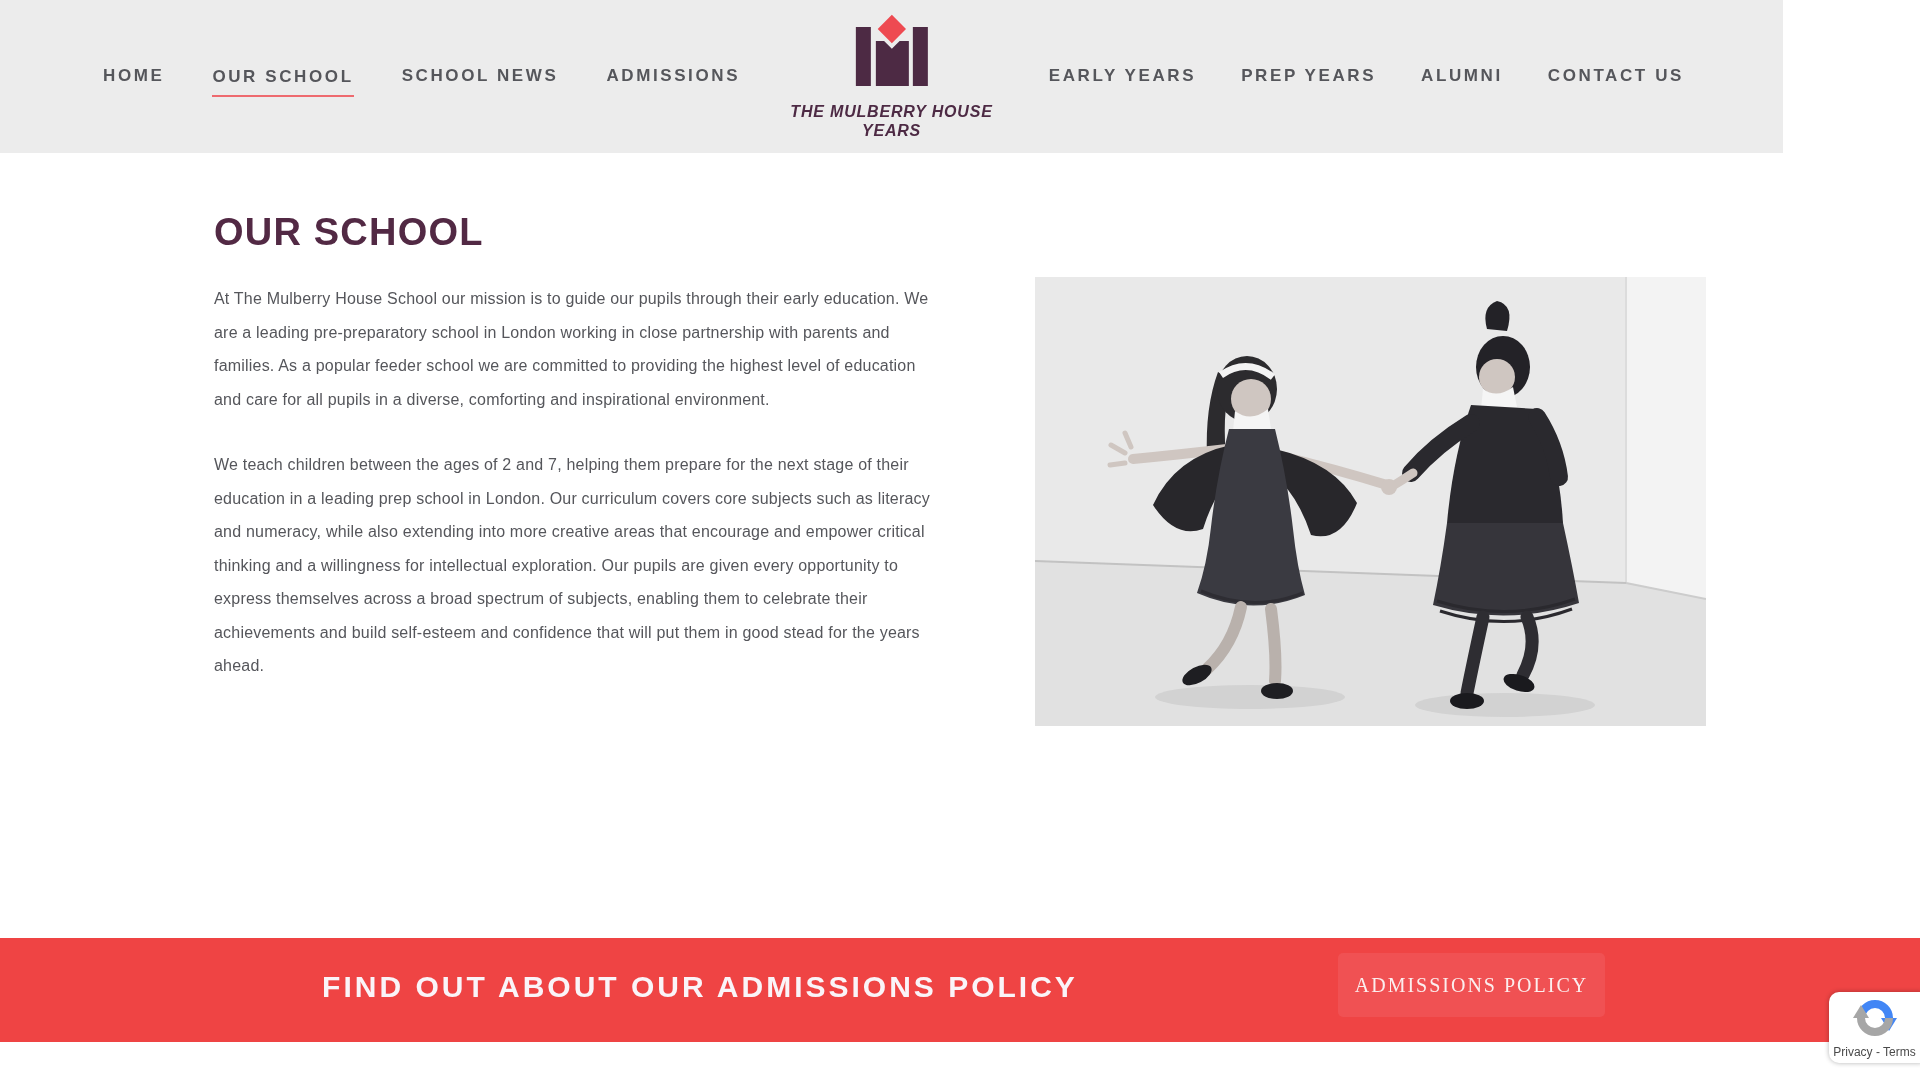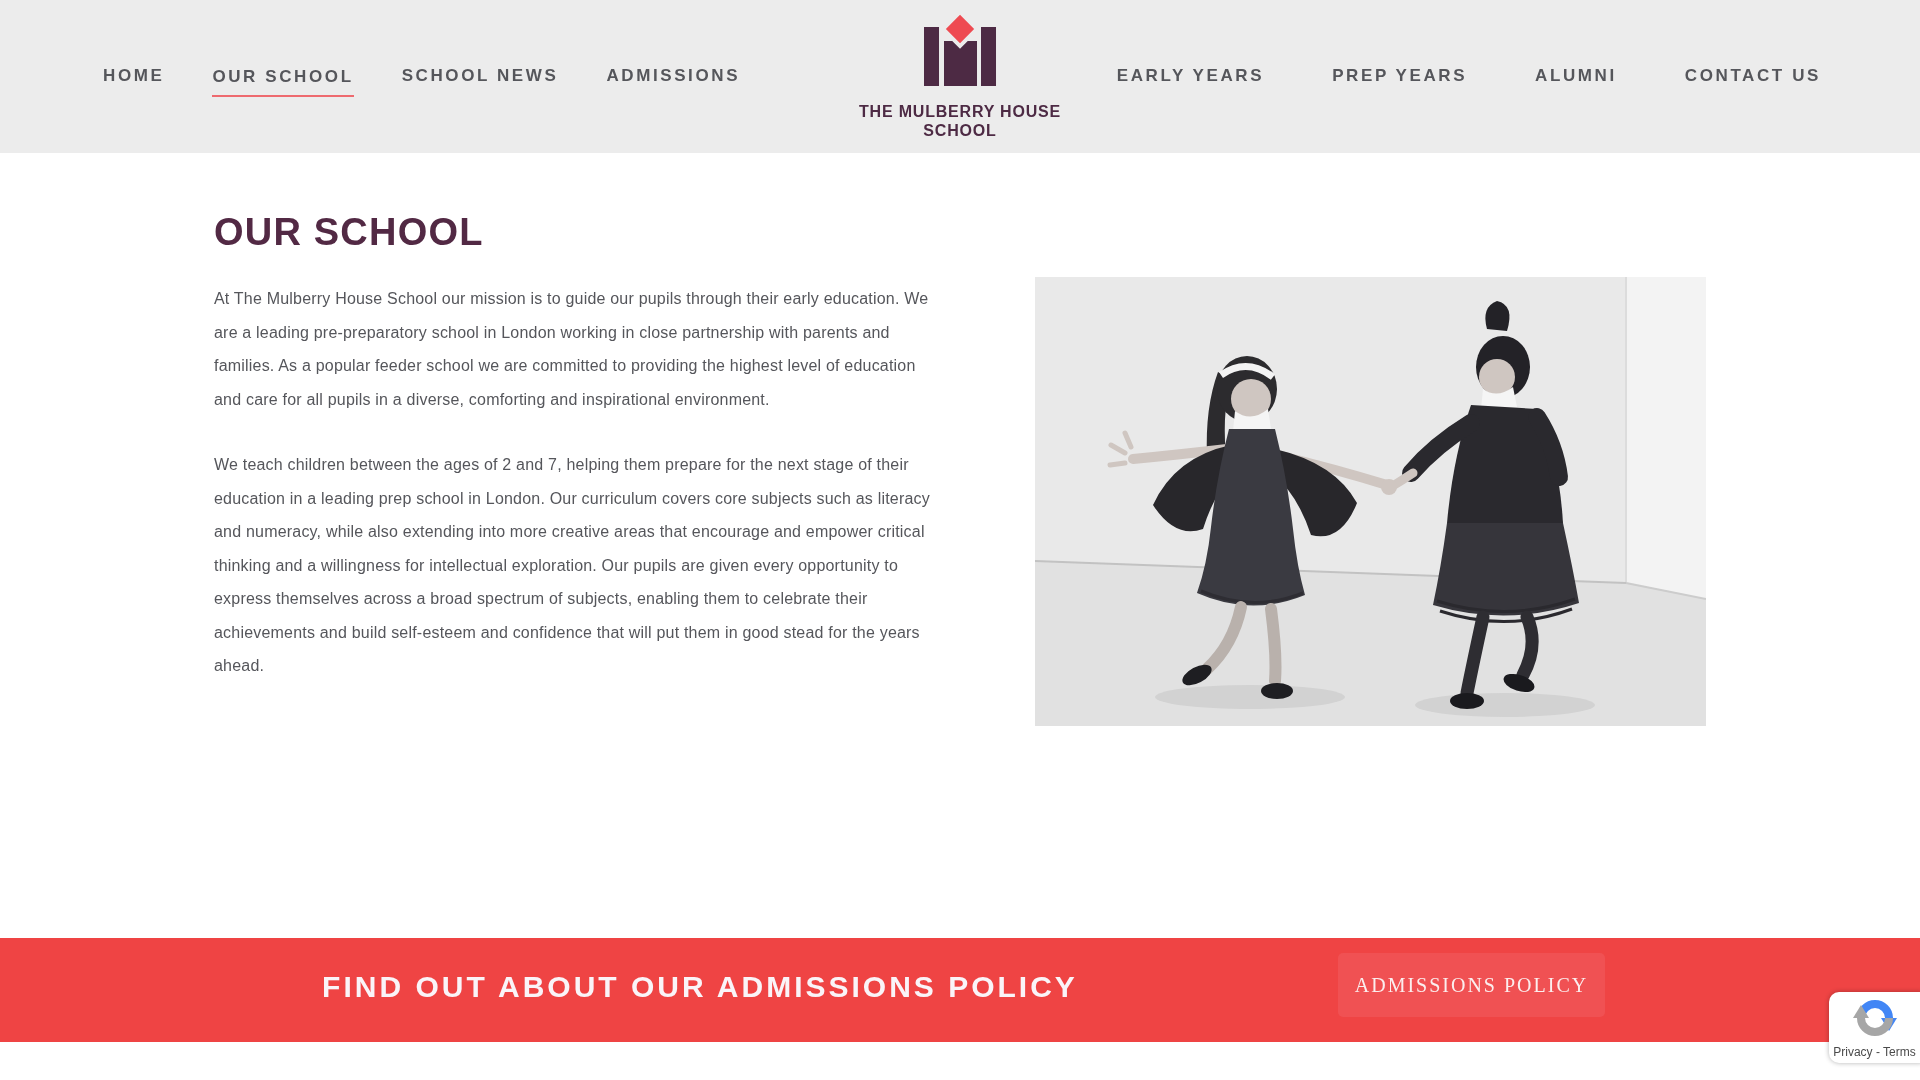--- a/index.html
+++ b/index.html
@@ -1,32 +1,32 @@
 <!DOCTYPE html>
 <html><head>
 <meta charset="utf-8">
 <style>
   * { margin:0; padding:0; box-sizing:border-box; }
   html,body { width:1920px; height:1080px; }
   body { font-family:"Liberation Sans", sans-serif; background:#ffffff; }
   .page { position:relative; width:1920px; height:1080px; overflow:hidden; background:#ffffff; }
 
   
-  .header { position:absolute; top:0; left:0; width:1920px; height:153px; background:#ececec; }
+  .header { position:absolute; top:0; left:0; width:1783px; height:153px; background:#ececec; }
   .nav-group { position:absolute; top:0; height:153px; display:flex; align-items:center; }
   .nav-left  { left:103px; gap:48px; }
-  .nav-right { right:99px; gap:68px;text-align:right; }
+  .nav-right { right:99px; gap:45px;text-align:right; }
   .nav-item { font-size:17px; font-weight:bold; letter-spacing:2.6px; color:#55565b;
               text-decoration:none; white-space:nowrap; padding-bottom:2px; cursor:pointer; }
   .nav-item.active { border-bottom:2px solid #ee6a6f; padding-bottom:8px; margin-bottom:-10px; }
 
   .logo { position:absolute; left:50%; top:11px; transform:translateX(-50%);
           display:flex; flex-direction:column; align-items:center; cursor:pointer; }
   .logo-text { margin-top:9px; text-align:center; font-size:16px; line-height:19px;
-               font-weight:bold; letter-spacing:0.8px; color:#4d2a44; }
+               font-weight:bold; letter-spacing:0.8px; color:#4d2a44;font-style:italic; }
 
   
   .content { position:absolute; top:153px; left:0; width:1920px; }
   .content-inner { display:flex; padding:58px 214px 0 214px; }
   .text-col { width:730px; margin-right:91px; }
   .page-title { font-size:38px; font-weight:bold; letter-spacing:1.2px; color:#522944; }
   .text-col p { margin-top:28px; font-size:16px; line-height:33.5px; letter-spacing:0.2px; color:#55565b; }
   .text-col p + p { margin-top:32px; }
   .photo { width:671px; height:449px; margin-top:66px; flex:none; overflow:hidden; }
 
@@ -65,21 +65,21 @@
       <span>
         <svg width="84" height="78" viewBox="0 0 84 78">
           <rect x="6" y="16" width="15" height="59" fill="#4d2a44"></rect>
           <rect x="63" y="16" width="15" height="59" fill="#4d2a44"></rect>
           <rect x="26" y="30" width="33" height="45" fill="#4d2a44"></rect>
           <rect x="30" y="6" width="24" height="24" transform="rotate(45 42 18)" fill="#ee4a51" stroke="#ececec" stroke-width="4"></rect>
         </svg>
       </span>
       <div class="logo-text">
         <div>THE MULBERRY HOUSE</div>
-        <div>SCHOOL</div>
+        <div>YEARS</div>
       </div>
     </div>
 
     <div class="nav-group nav-right">
       <a class="nav-item">EARLY YEARS</a>
       <a class="nav-item">PREP YEARS</a>
       <a class="nav-item">ALUMNI</a>
       <a class="nav-item">CONTACT US</a>
     </div>
   </div>

